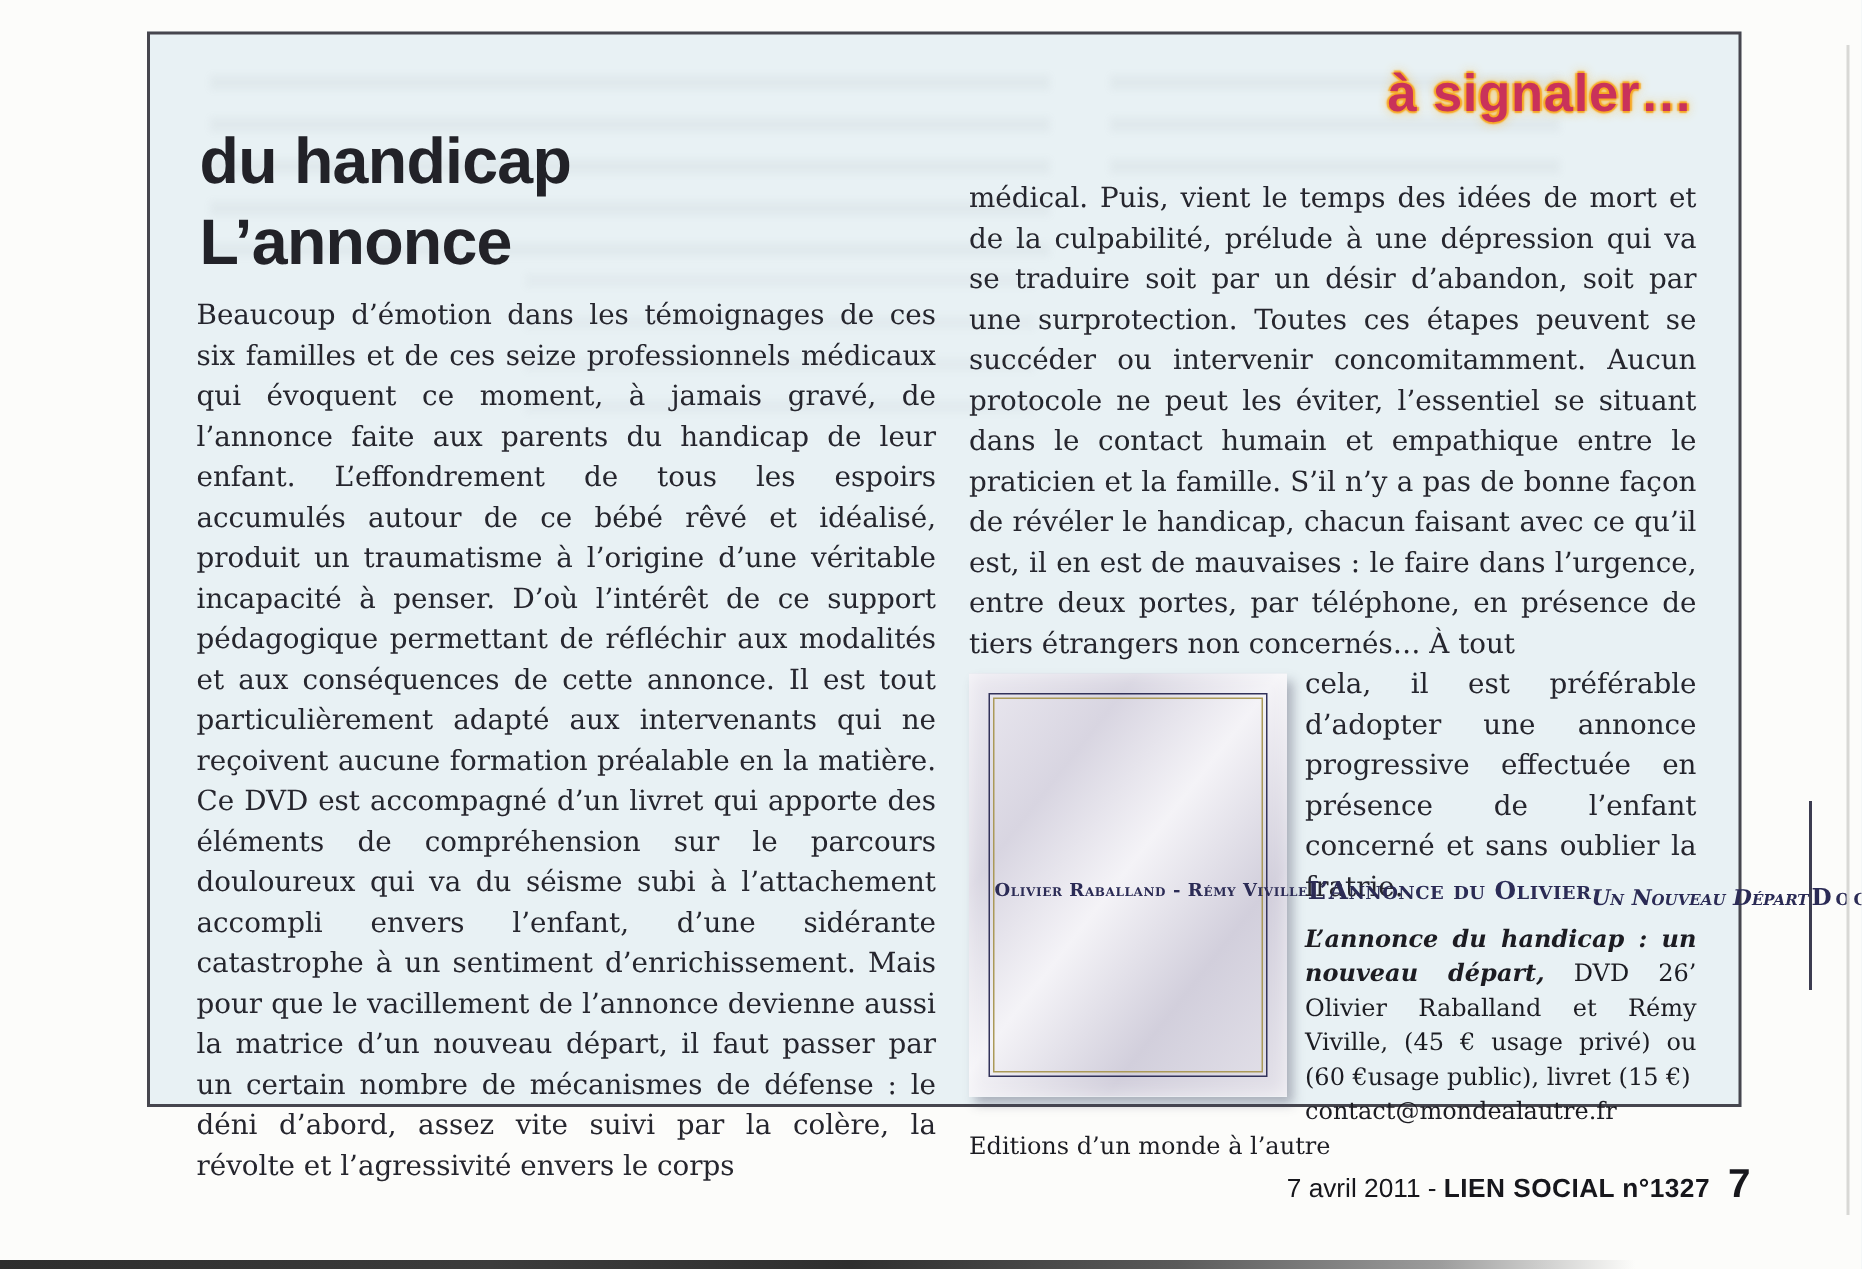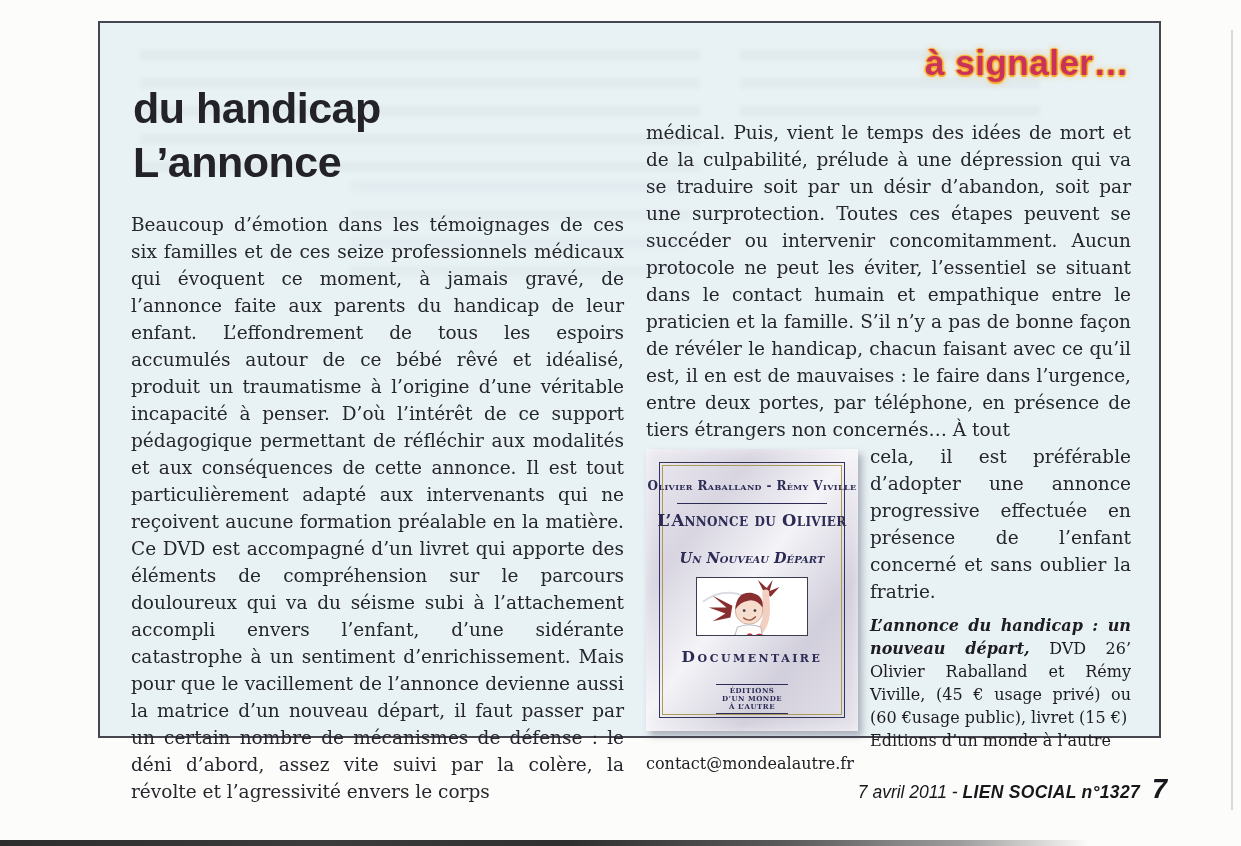--- a/index.html
+++ b/index.html
@@ -68,21 +68,21 @@
   }
 
   .body-text {
     font-family: "DejaVu Serif", "Liberation Serif", serif;
     font-size: 18.5px;
     line-height: 27px;
     color: var(--ink);
     text-align: justify;
     hyphens: auto; -webkit-hyphens: auto;
   }
-  .col-left  { position: absolute; left: 31px;  top: 188px; width: 493px; }
+  .col-left  { position: absolute; left: 31px;  top: 174px; width: 493px; }
   .col-right { position: absolute; left: 546px; top: 96px;  width: 485px; }
   .col-right p { margin: 0; }
   .wrap-region { margin-top: 0; }
 
   
   .dvd-cover {
     float: left;
     width: 212px; height: 282px;
     margin: 6px 12px 8px 0;
     position: relative;
@@ -90,21 +90,21 @@
       #eceaf1 0%, #d8d5e1 26%, #f4f3f7 48%, #d2cfdc 72%, #e4e2ea 100%);
     box-shadow: 4px 5px 7px rgba(70,70,95,.38), inset 0 0 12px rgba(255,255,255,.6);
   }
   .dvd-frame {
     position: absolute; inset: 13px;
     border: 1.5px solid #32325a;
   }
   .dvd-frame-gold {
     position: absolute; inset: 2px;
     border: 1px solid #ab9a58;
-    display: flex; flex-direction: column; align-items: center;
+    display: flex; flex-direction: row; align-items: center;
     padding-top: 7px;
     color: var(--cover-navy);
   }
   .dvd-authors {
     font-variant: small-caps;
     font-weight: bold;
     font-size: 12px;
     letter-spacing: .4px;
     white-space: nowrap;
   }
@@ -164,21 +164,20 @@
 
   
   .page-footer {
     position: absolute;
     top: 774px; left: 0;
     width: 1167px;
     display: flex;
     justify-content: flex-end;
     align-items: baseline;
     color: #17171c;
-    font-style: italic;
   }
   .footer-date { font-size: 17.5px; white-space: pre; }
   .footer-journal { font-size: 17.5px; font-weight: bold; letter-spacing: .3px; }
   .footer-pagenum { font-size: 27px; font-weight: bold; margin-left: 12px; }
 
   
   .scan-edge-bottom {
     position: absolute;
     left: 0; top: 840px;
     width: 1090px; height: 6px;
@@ -266,22 +265,22 @@
           </div>
         </div>
 
         <p>cela, il est préférable d’adopter une annonce progressive effectuée en présence de l’enfant concerné et sans oublier la fratrie.</p>
 
         <div class="dvd-caption">
           <p class="caption-lead">
             <span class="caption-title">L’annonce du handicap : un nouveau départ,</span>
             <span>DVD 26’ Olivier Raballand et Rémy Viville, (45 € usage privé) ou (60 €usage public), livret (15 €)</span>
           </p>
+          <p>contact@mondealautre.fr</p>
           <p>Editions d’un monde à l’autre</p>
-          <p>contact@mondealautre.fr</p>
         </div>
 
       </div>
     </div>
   </div>
 
   <div class="page-footer">
     <span class="footer-date">7 avril 2011 - </span>
     <span class="footer-journal">LIEN SOCIAL n°1327</span>
     <span class="footer-pagenum">7</span>

